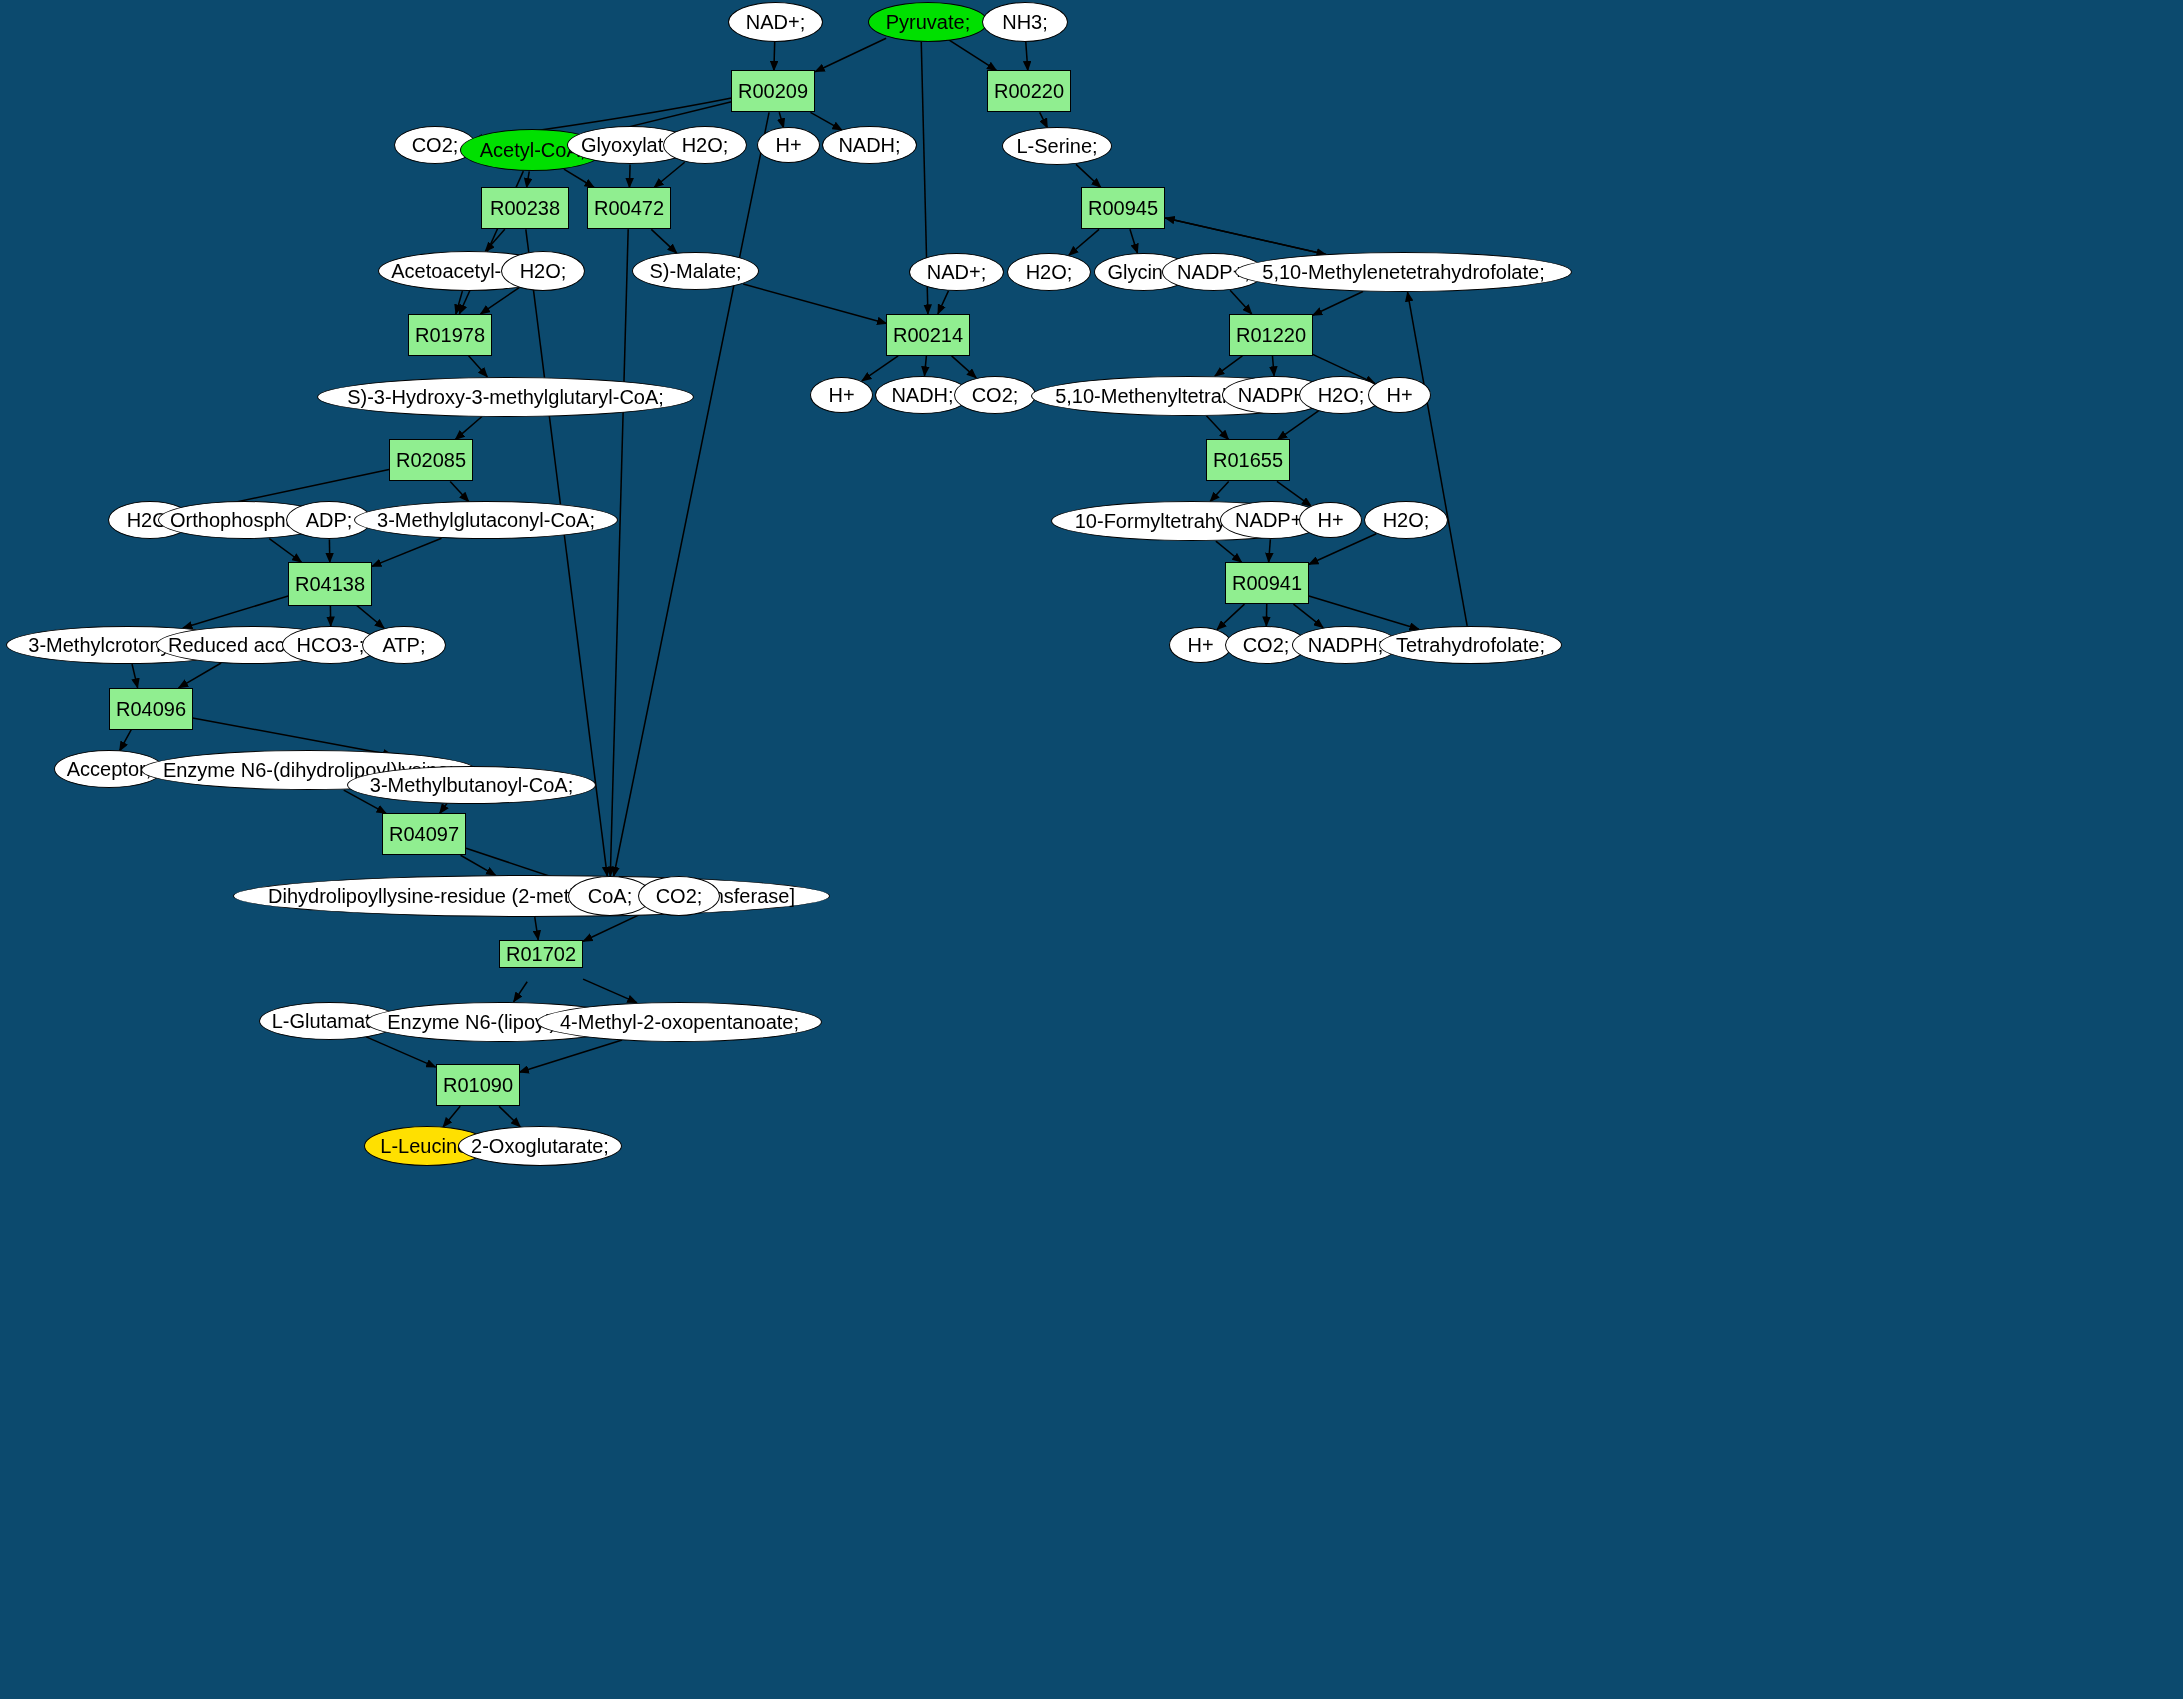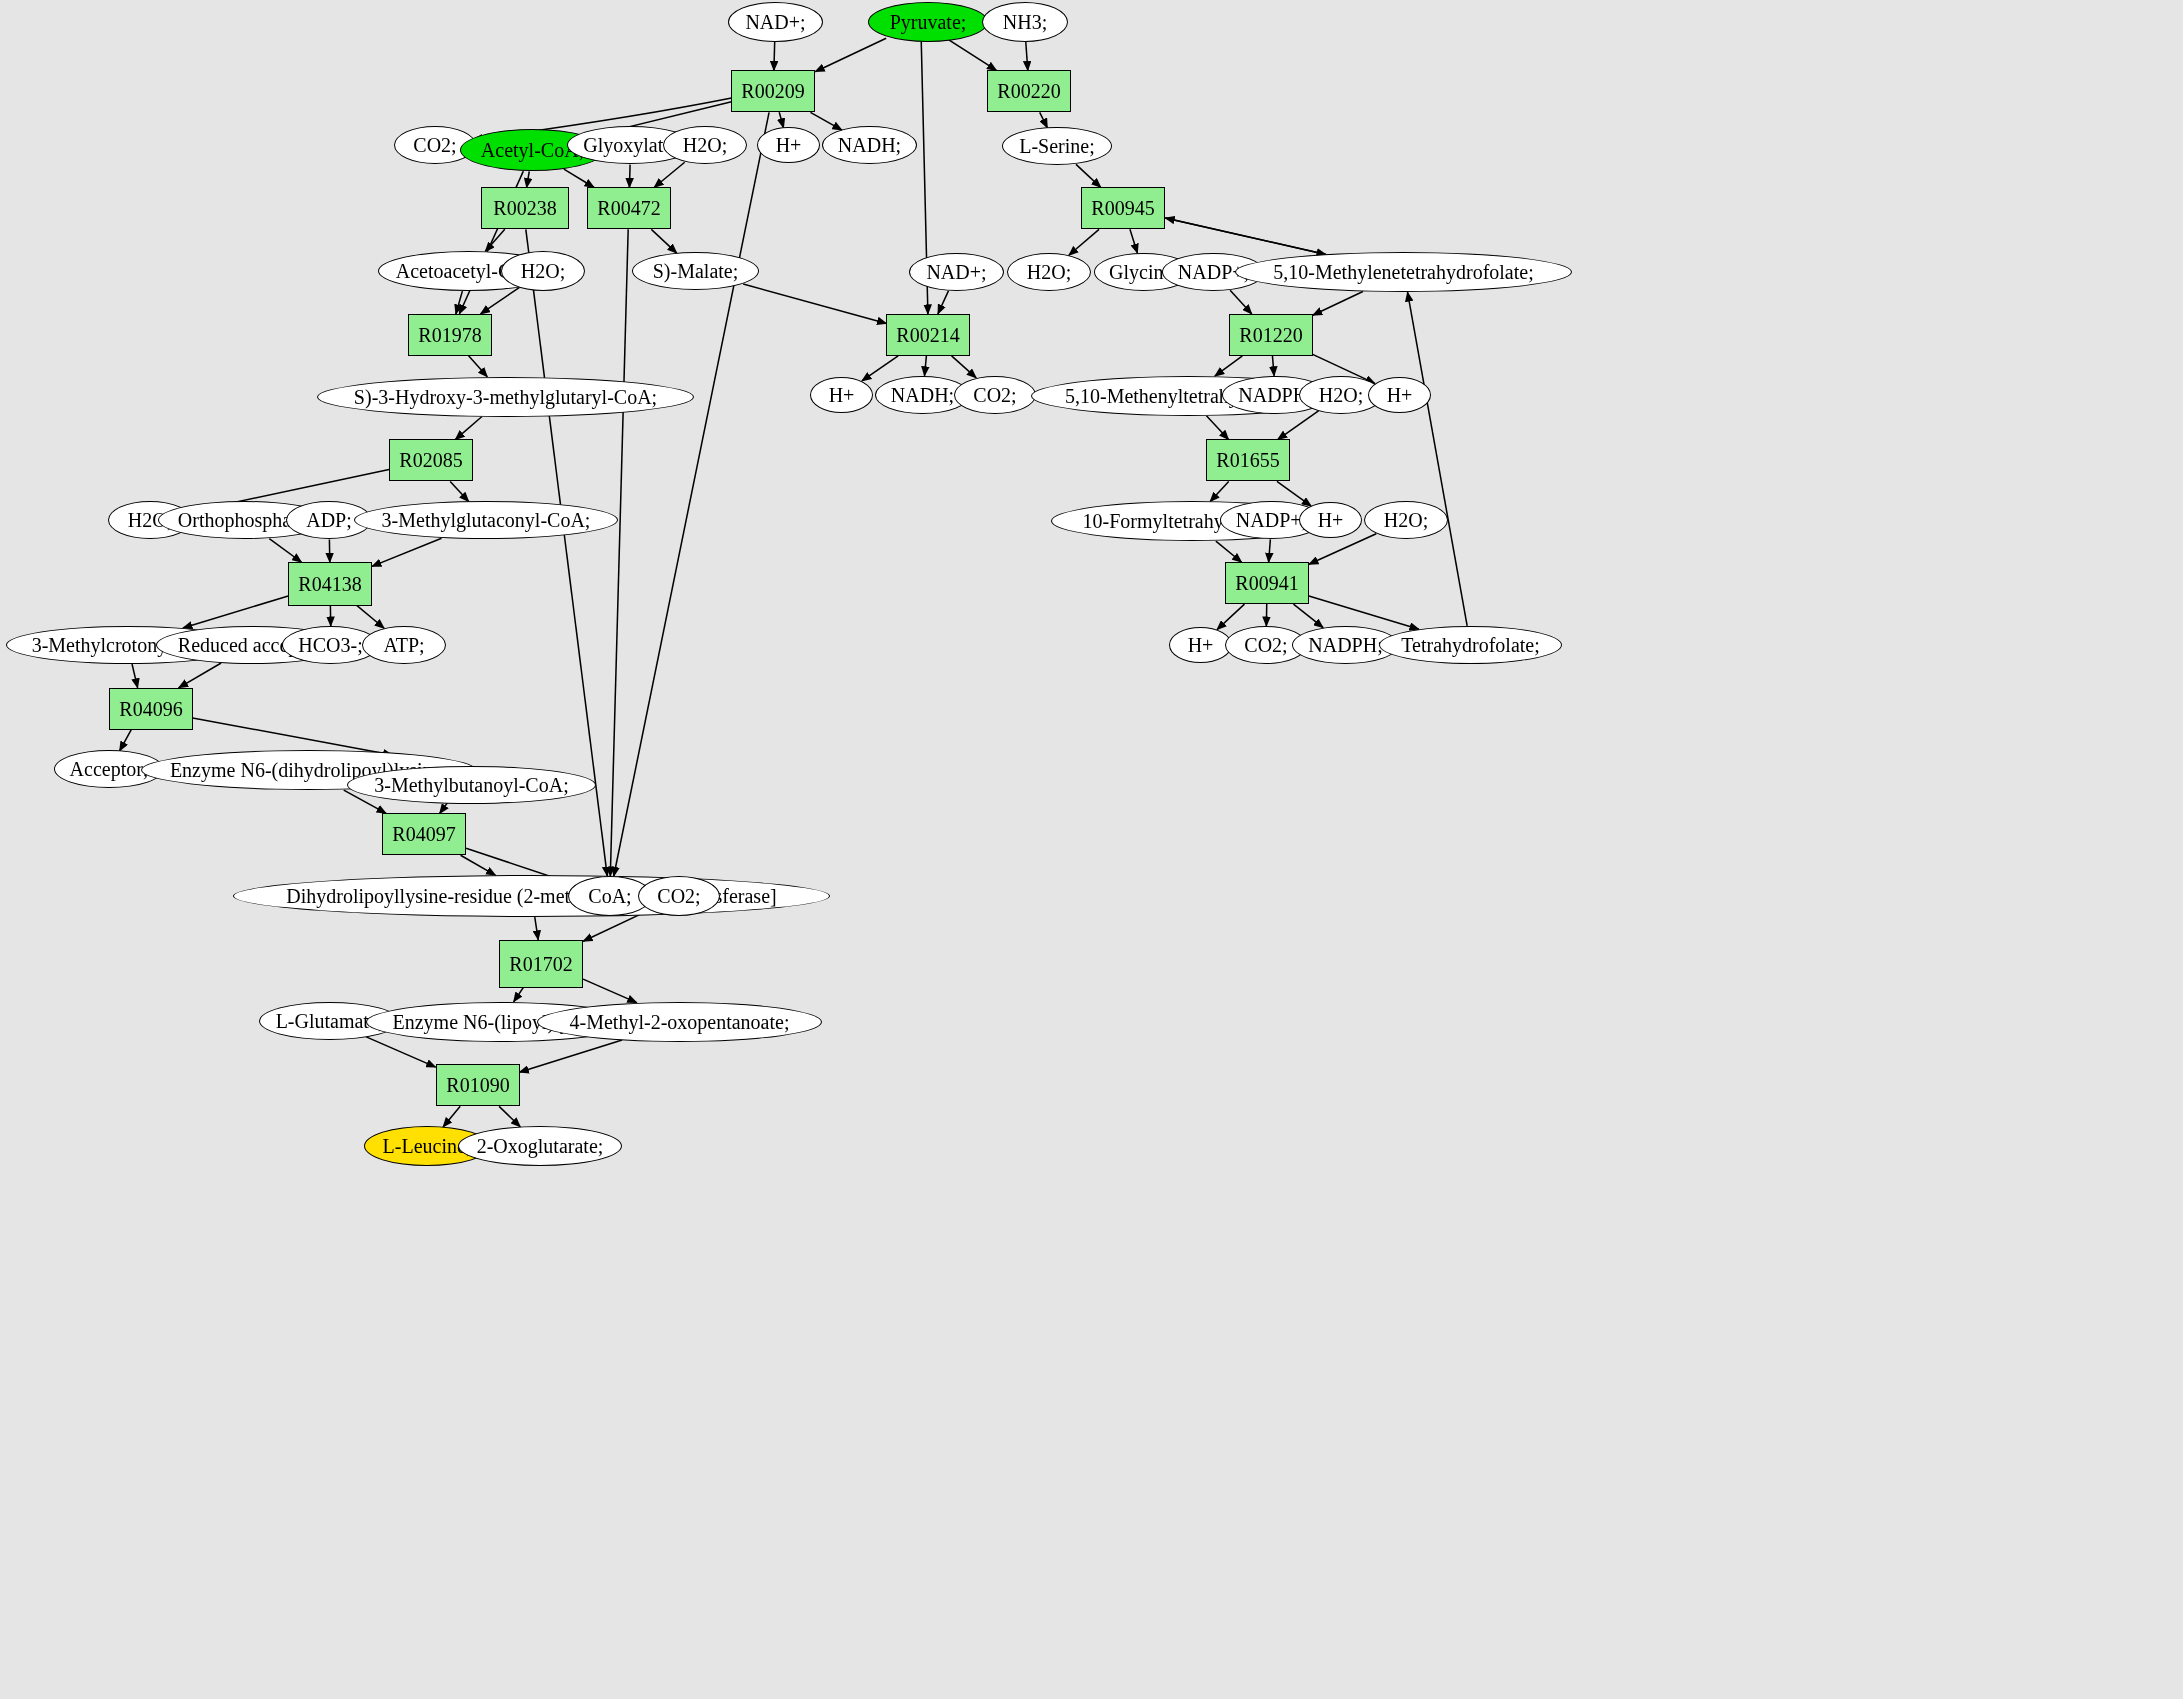--- a/index.html
+++ b/index.html
@@ -1,17 +1,17 @@
 <!DOCTYPE html>
 <html style="font-size:15px"><head>
 <meta charset="utf-8">
 <style>
   html,body{margin:0;padding:0;background:#ffffff;}
-  #canvas{position:relative;width:2184px;height:1700px;background:#e5e5e5;
-          font-family:Liberation Serif, serif;}
+  #canvas{position:relative;width:2184px;height:1700px;background:#0c4a6e;
+          font-family:Liberation Sans, sans-serif;}
   svg#edges{position:absolute;left:0;top:0;width:2184px;height:1700px;pointer-events:none;}
   .node{position:absolute;display:flex;align-items:center;justify-content:center;
         text-align:center;box-sizing:border-box;color:#000;white-space:nowrap;}
   .cpd{border:1.3px solid #000;border-radius:50%;background:#ffffff;font-size:20px;line-height:1;}
   .cpd.green{background:#00e000;border-color:#000;}
   .cpd.yellow{background:#ffe000;border-color:#000;}
   .rxn{border:1.3px solid #000;background:#90ee90;font-size:20px;border-radius:0;}
 </style>
 </head>
 <body>
@@ -157,21 +157,21 @@
       <div class="node cpd " style="left: 1292px; top: 626px; width: 107px; height: 38px;">NADPH;</div>
       <div class="node cpd " style="left: 1379px; top: 626px; width: 183px; height: 38px;">Tetrahydrofolate;</div>
       <div class="node rxn" style="left: 101px; top: 688px; width: 84px; height: 42px; margin-left: 8px;">R04096</div>
       <div class="node cpd " style="left: 54px; top: 750px; width: 110px; height: 38px;">Acceptor;</div>
       <div class="node cpd " style="left: 141px; top: 750px; width: 335px; height: 40px;">Enzyme N6-(dihydrolipoyl)lysine;</div>
       <div class="node cpd " style="left: 347px; top: 750px; width: 249px; height: 38px; margin-top: 16px;">3-Methylbutanoyl-CoA;</div>
       <div class="node rxn" style="left: 382px; top: 813px; width: 84px; height: 42px;">R04097</div>
       <div class="node cpd " style="left: 233px; top: 875px; width: 597px; height: 42px;">Dihydrolipoyllysine-residue (2-methylpropanoyl)transferase]</div>
       <div class="node cpd " style="left: 568px; top: 876px; width: 84px; height: 40px;">CoA;</div>
       <div class="node cpd " style="left: 638px; top: 876px; width: 82px; height: 40px;">CO2;</div>
-      <div class="node rxn" style="left: 499px; top: 940px; width: 84px; height: 48px;">R01702</div>
+      <div class="node rxn" style="left: 499px; top: 940px; width: 84px; height: 28px;">R01702</div>
       <div class="node cpd " style="left: 259px; top: 1002px; width: 141px; height: 38px;">L-Glutamate;</div>
       <div class="node cpd " style="left: 366px; top: 1002px; width: 268px; height: 40px;">Enzyme N6-(lipoyl)lysine;</div>
       <div class="node cpd " style="left: 537px; top: 1002px; width: 285px; height: 40px;">4-Methyl-2-oxopentanoate;</div>
       <div class="node rxn" style="left: 436px; top: 1064px; width: 84px; height: 42px;">R01090</div>
       <div class="node cpd yellow" style="left: 364px; top: 1126px; width: 126px; height: 40px;">L-Leucine;</div>
       <div class="node cpd " style="left: 458px; top: 1126px; width: 164px; height: 40px;">2-Oxoglutarate;</div>
     </div>
 </div>
 
 

